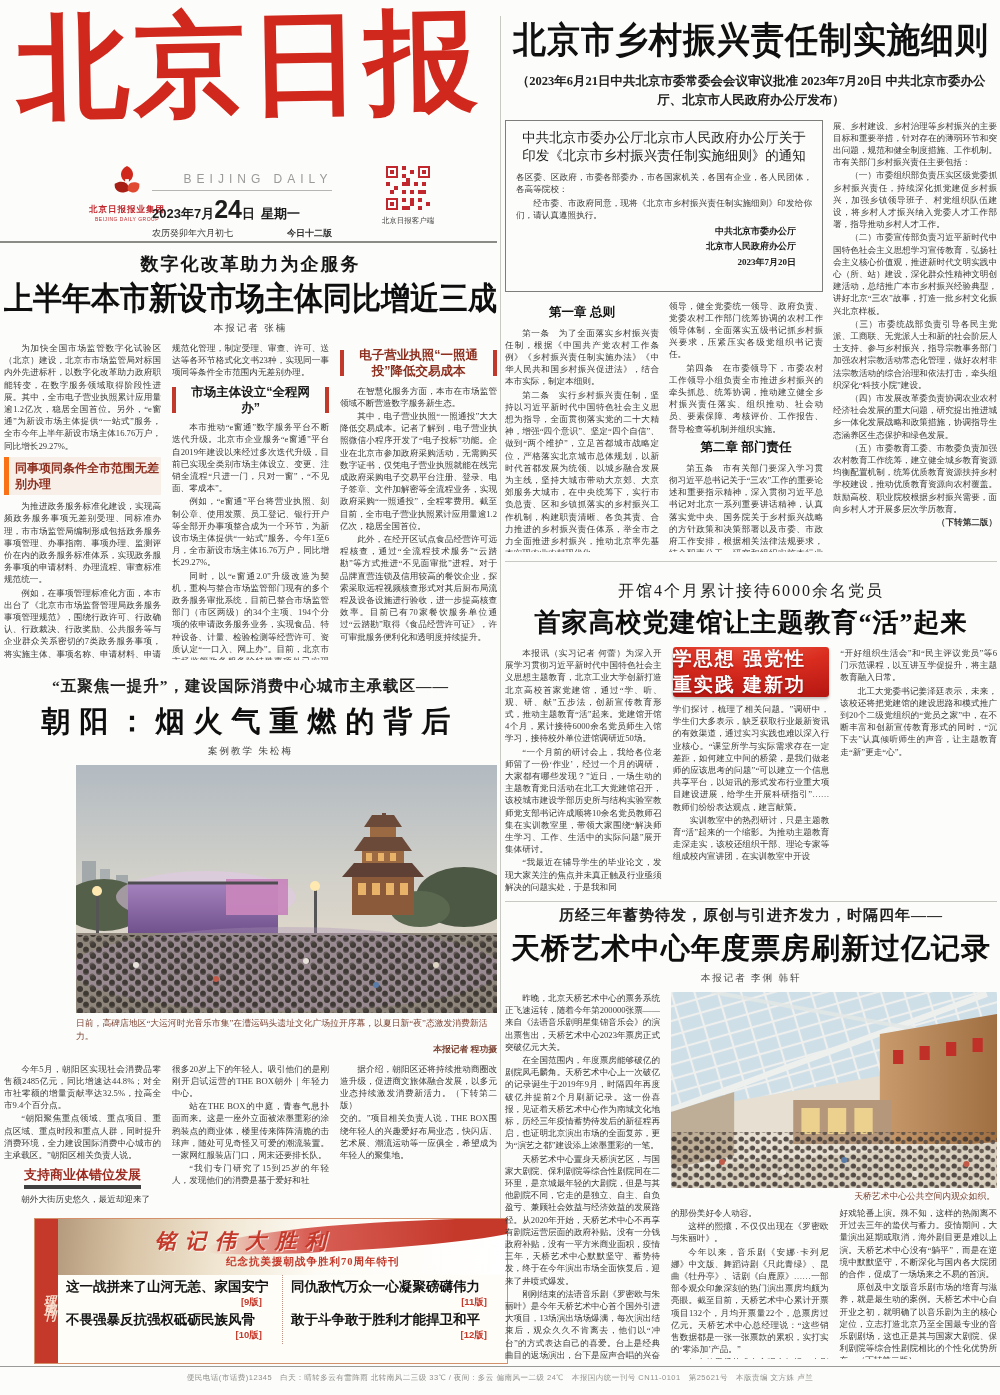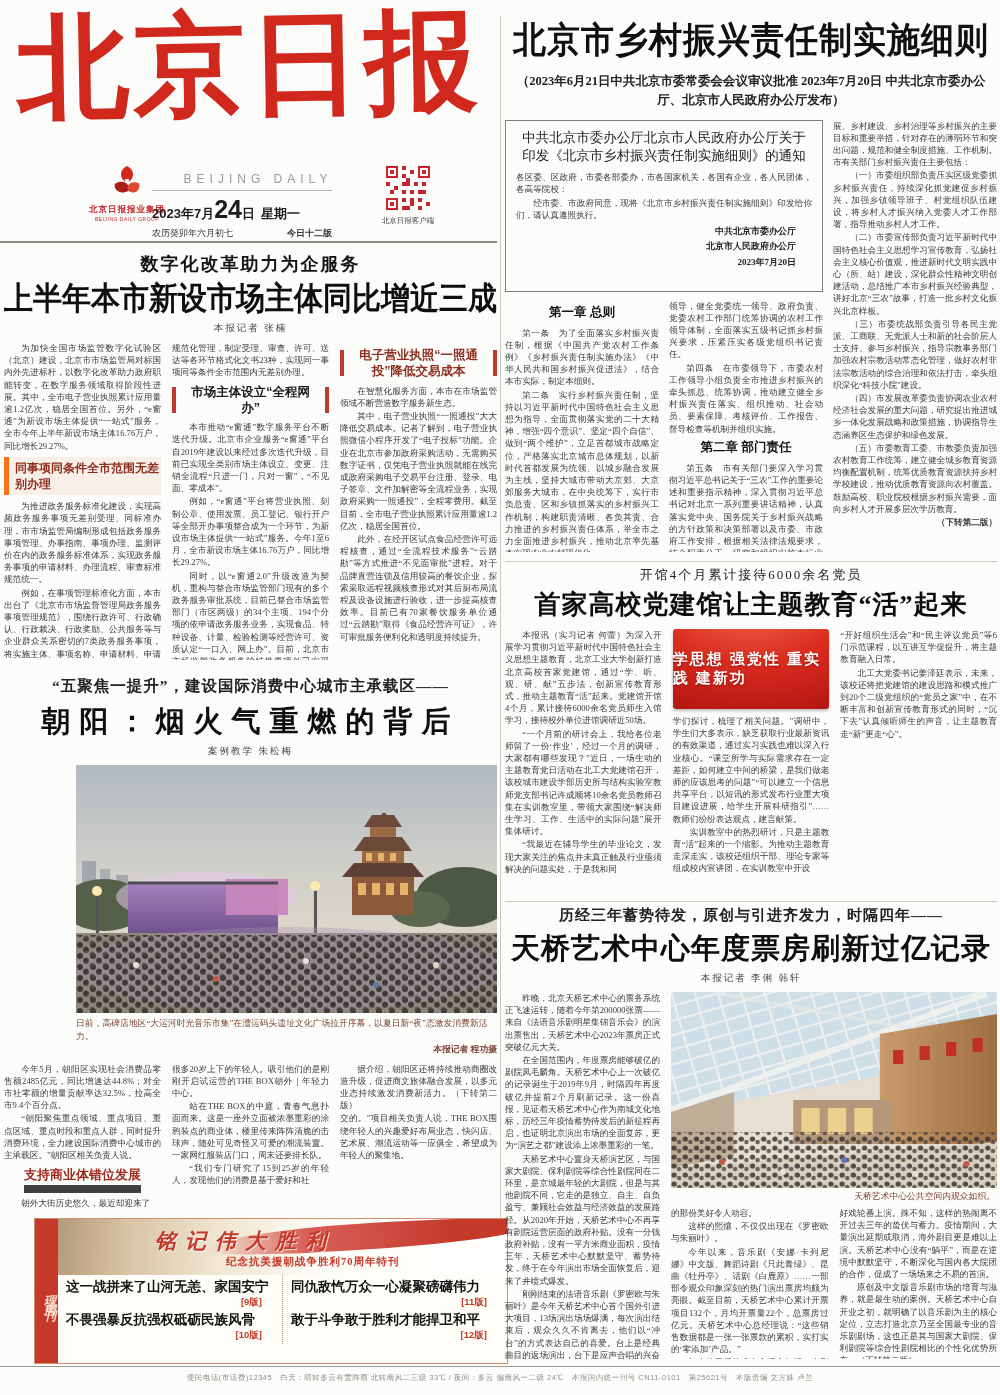--- a/index.html
+++ b/index.html
@@ -71,21 +71,21 @@
   #sec-chaoyang{position:absolute;left:4px;top:676px;width:493px;height:540px;overflow:hidden;}
   .cy-kicker{font-family:"Liberation Serif",serif;font-weight:bold;font-size:15.5px;text-align:center;letter-spacing:1px;}
   .cy-headline{margin:5px 0 0;font-family:"Liberation Sans",sans-serif;font-weight:900;font-size:29px;
       letter-spacing:9px;text-align:center;color:#0e0e0e;}
   .cy-photo{margin:4px 0 0 72px;width:421px;height:248px;overflow:hidden;background:#b9bfc2;}
   .cy-caption{margin:4px 0 0 72px;width:421px;font-size:8.8px;line-height:1.5;color:#7c4434;}
   .cap-credit{display:block;text-align:right;font-weight:bold;}
   .cy-cols{display:flex;gap:11px;height:178px;overflow:hidden;margin-top:6px;}
   .subhead-underline-wrap{text-align:center;margin:4px 0;}
   .subhead-underline{font-family:"Liberation Sans",sans-serif;font-weight:bold;font-size:13px;color:#9e2b20;
-      border-bottom:8px solid #404040;display:inline-block;padding-bottom:1px;}
+      border-bottom:4px solid #404040;display:inline-block;padding-bottom:1px;}
 
   
   #sec-promo{position:absolute;left:34px;top:1218px;width:474px;height:146px;border:1px solid #d4906a;
       display:flex;background:#fffdf8;box-sizing:border-box;}
   .promo-strip{width:23px;flex:none;background:#c5392b;color:#f8dfce;writing-mode:vertical-rl;
       text-align:center;font-weight:bold;font-size:12px;letter-spacing:5px;padding-top:8px;font-style:italic;}
   .promo-main{flex:1;position:relative;overflow:hidden;}
   .promo-banner{height:56px;position:relative;overflow:hidden;
       background:linear-gradient(95deg,#b59a7d 0%,#d9c4a6 16%,#f0e6d2 36%,#fdfbf5 58%,#ffffff 100%);}
   .promo-brush{position:absolute;right:-30px;top:4px;width:330px;height:26px;
@@ -96,27 +96,27 @@
   .promo-sub{position:absolute;left:168px;top:36px;font-weight:bold;font-size:10.5px;color:#c5392b;letter-spacing:1px;}
   .promo-grid{display:flex;}
   .promo-col{flex:1;min-width:0;padding:3px 6px 0 8px;}
   .promo-col.pc-right{border-left:1px dotted #c09080;}
   .promo-cell{margin-bottom:2px;}
   .promo-h{font-family:"Liberation Sans",sans-serif;font-weight:bold;font-size:13.5px;color:#141414;white-space:nowrap;}
   .promo-page{font-family:"Liberation Sans",sans-serif;font-weight:bold;font-size:9.5px;color:#c5392b;text-align:right;padding-right:14px;}
 
   
   #sec-dangjian{position:absolute;left:505px;top:566px;width:492px;height:332px;overflow:hidden;}
-  .dj-kicker{font-size:13px;font-weight:normal;text-align:center;letter-spacing:2px;}
+  .dj-kicker{font-size:16px;font-weight:normal;text-align:center;letter-spacing:2px;margin-top:15px;}
   .dj-headline{margin:3px 0 7px;font-weight:bold;font-size:26px;text-align:center;letter-spacing:1px;color:#0e0e0e;}
   .dj-cols{display:flex;gap:11px;height:268px;overflow:hidden;}
-  .dj-banner{height:80px;margin-bottom:6px;border-radius:3px;position:relative;
+  .dj-banner{height:50px;margin-bottom:6px;border-radius:3px;position:relative;
       background:radial-gradient(130% 150% at 50% -30%,#f2664e 0%,#d92c1f 48%,#b01410 100%);
       display:flex;align-items:center;justify-content:center;color:#fff;
-      font-family:"Liberation Sans",sans-serif;font-weight:bold;font-size:15px;letter-spacing:2px;
+      font-family:"Liberation Sans",sans-serif;font-weight:bold;font-size:19px;letter-spacing:2px;
       text-shadow:0 1px 2px rgba(90,0,0,.55);box-shadow:0 2px 3px rgba(0,0,0,.25);}
 
   
   #sec-tianqiao{position:absolute;left:505px;top:906px;width:492px;height:456px;overflow:hidden;}
   .tq-kicker{font-weight:bold;font-size:15px;text-align:center;letter-spacing:1px;}
   .tq-headline{margin:4px 0 0;font-weight:bold;font-size:29px;text-align:center;color:#0e0e0e;letter-spacing:1px;}
   .tq-body{display:flex;gap:11px;height:372px;overflow:hidden;margin-top:2px;}
   .tq-colA{width:155px;flex:none;overflow:hidden;}
   .tq-right{flex:1;min-width:0;}
   .tq-photo{width:100%;height:196px;overflow:hidden;background:#d8d2c6;}

